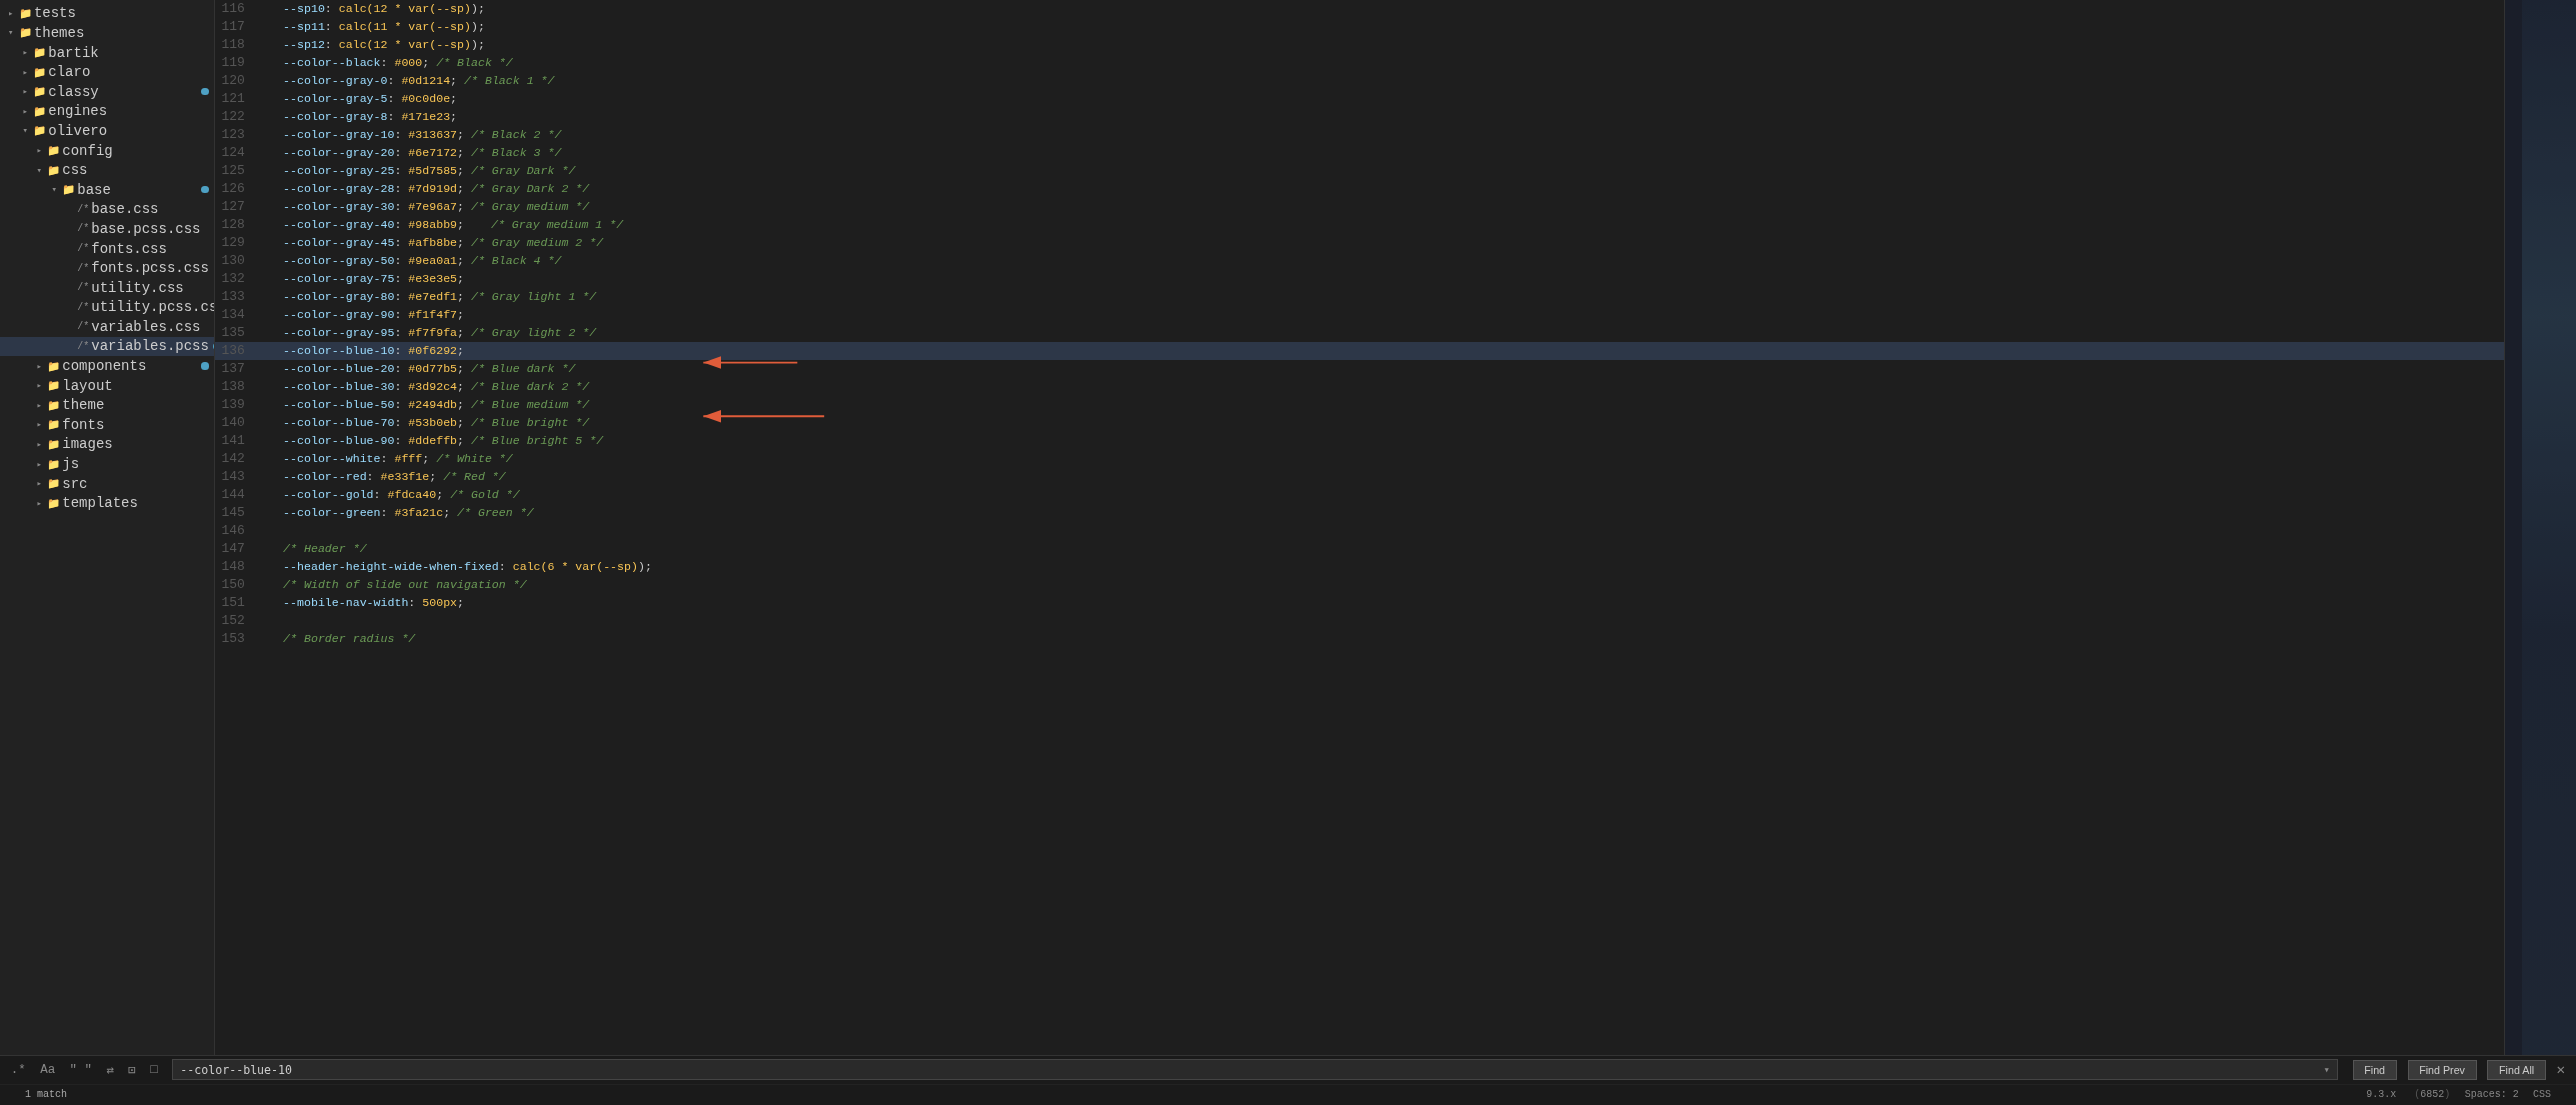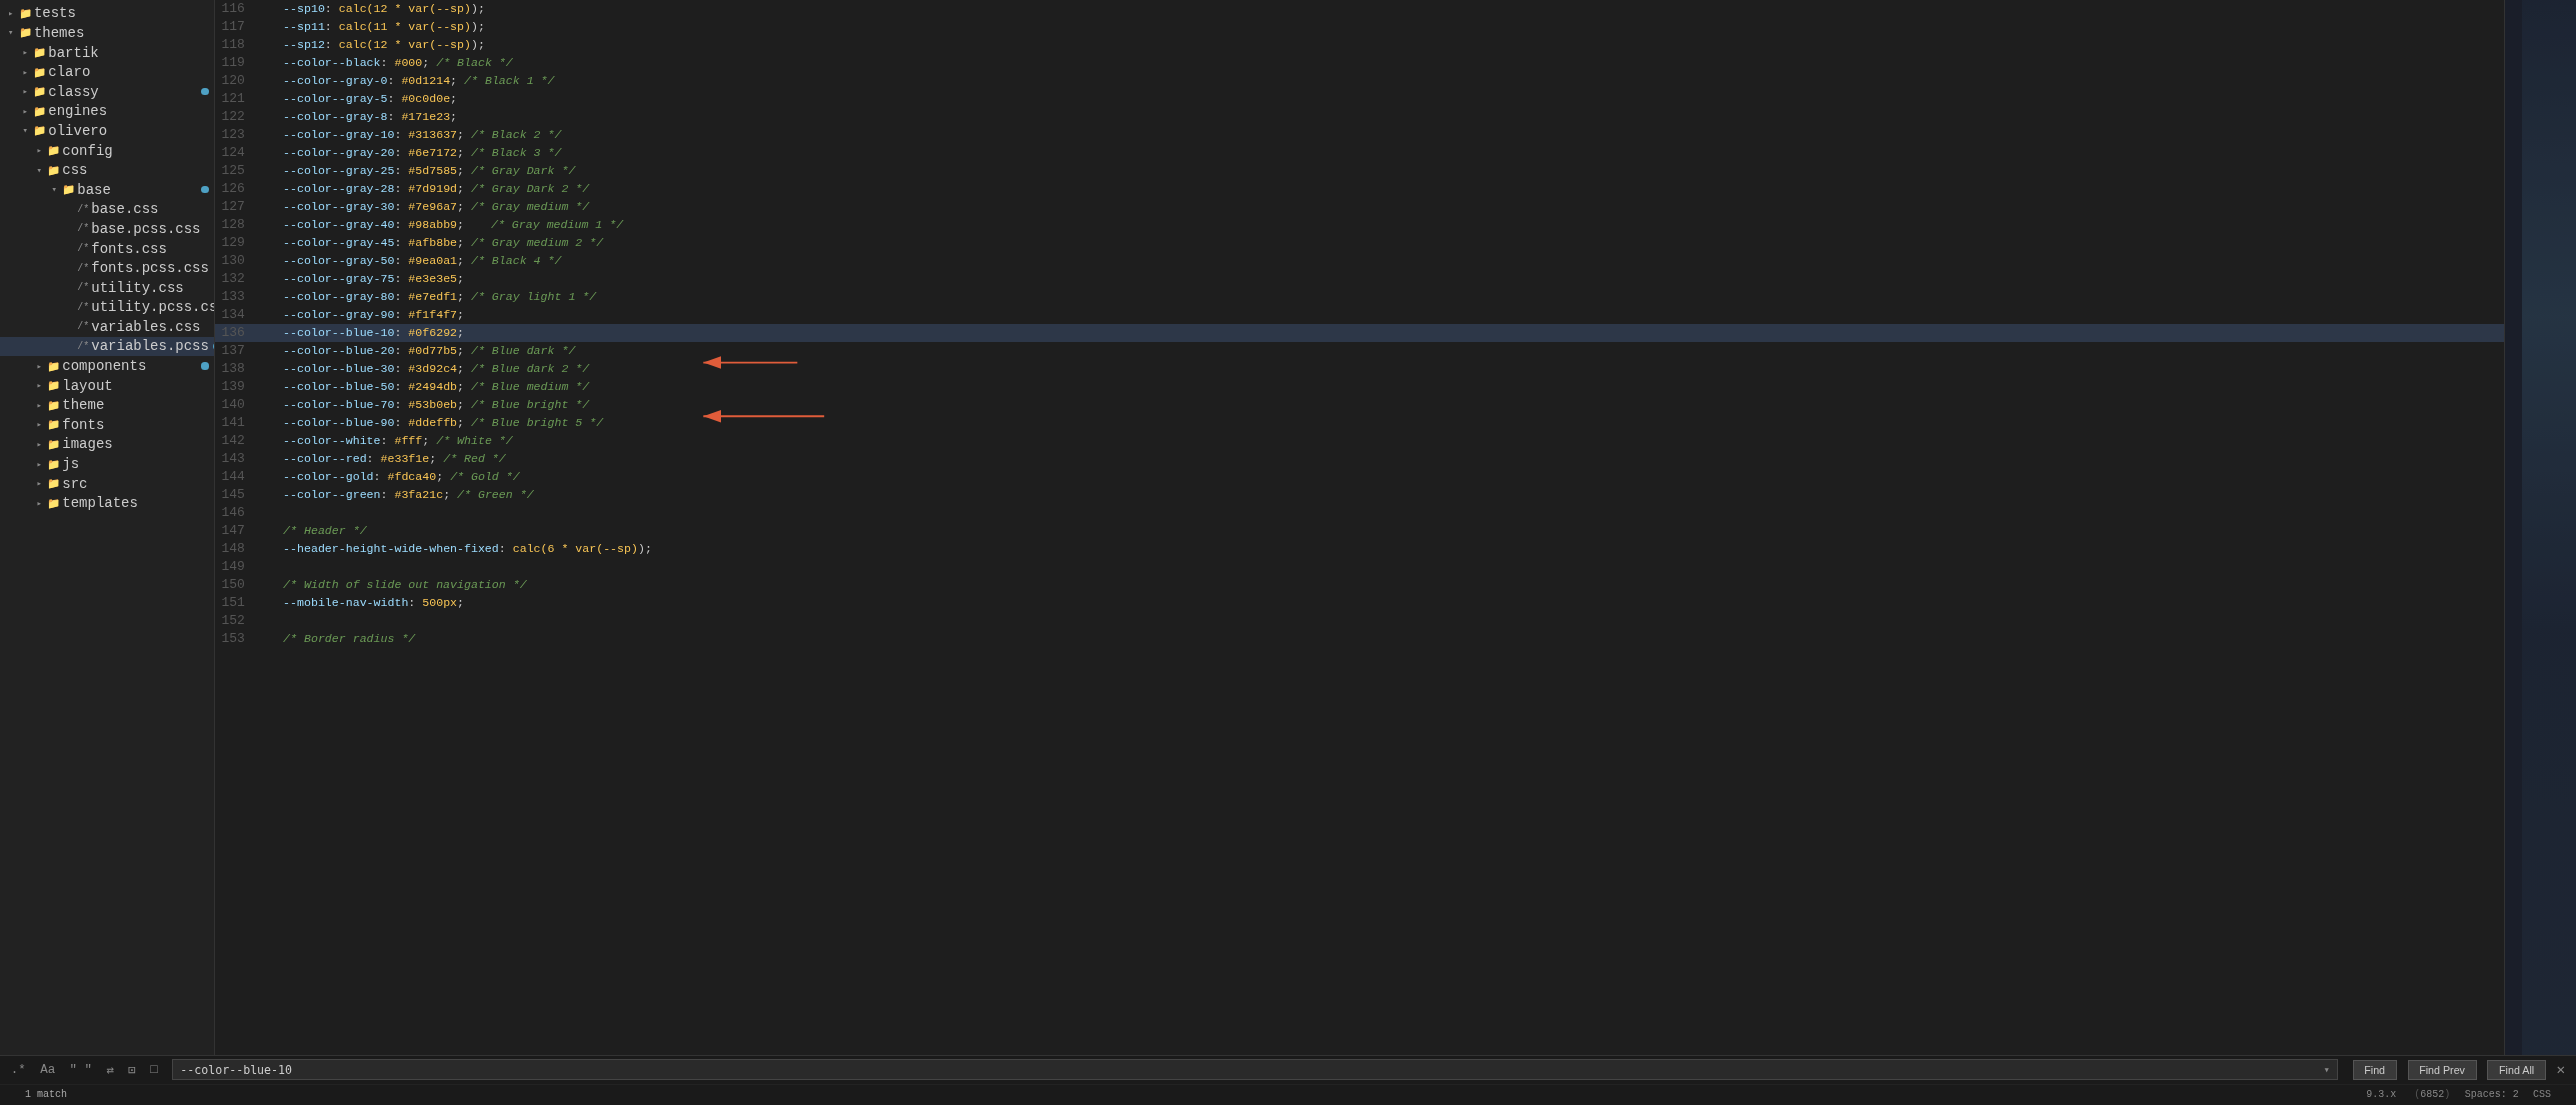--- a/index.html
+++ b/index.html
@@ -453,20 +453,24 @@
           <div class="line-content">  <span style="color:#9cdcfe;">--color--gray-75</span><span style="color:#ccc;">: </span><span style="color:#f8c555;">#e3e3e5</span><span style="color:#ccc;">;</span></div>
         </div>
         <div class="line-row">
           <div class="line-num">133</div>
           <div class="line-content">  <span style="color:#9cdcfe;">--color--gray-80</span><span style="color:#ccc;">: </span><span style="color:#f8c555;">#e7edf1</span><span style="color:#ccc;">;</span> <span style="color:#6a9955;font-style:italic;">/* Gray light 1 */</span></div>
         </div>
         <div class="line-row">
           <div class="line-num">134</div>
           <div class="line-content">  <span style="color:#9cdcfe;">--color--gray-90</span><span style="color:#ccc;">: </span><span style="color:#f8c555;">#f1f4f7</span><span style="color:#ccc;">;</span></div>
         </div>
+        <div class="line-row">
+          <div class="line-num">135</div>
+          <div class="line-content">  <span style="color:#9cdcfe;">--color--gray-95</span><span style="color:#ccc;">: </span><span style="color:#f8c555;">#f7f9fa</span><span style="color:#ccc;">;</span> <span style="color:#6a9955;font-style:italic;">/* Gray light 2 */</span></div>
+        </div>
         <div class="line-row highlighted">
           <div class="line-num">136</div>
           <div class="line-content">  <span style="color:#9cdcfe;">--color--blue-10</span><span style="color:#ccc;">: </span><span style="color:#f8c555;">#0f6292</span><span style="color:#ccc;">;</span></div>
         </div>
         <div class="line-row">
           <div class="line-num">137</div>
           <div class="line-content">  <span style="color:#9cdcfe;">--color--blue-20</span><span style="color:#ccc;">: </span><span style="color:#f8c555;">#0d77b5</span><span style="color:#ccc;">;</span> <span style="color:#6a9955;font-style:italic;">/* Blue dark */</span></div>
         </div>
         <div class="line-row">
           <div class="line-num">138</div>
@@ -504,24 +508,20 @@
           <div class="line-num">146</div>
           <div class="line-content">&nbsp;</div>
         </div>
         <div class="line-row">
           <div class="line-num">147</div>
           <div class="line-content"><span style="color:#6a9955;font-style:italic;">  /* Header */</span></div>
         </div>
         <div class="line-row">
           <div class="line-num">148</div>
           <div class="line-content">  <span style="color:#9cdcfe;">--header-height-wide-when-fixed</span><span style="color:#ccc;">: </span><span style="color:#f8c555;">calc(6 * var(--sp)</span><span style="color:#ccc;"></span>);</div>
-        </div>
-        <div class="line-row">
-          <div class="line-num">149</div>
-          <div class="line-content">&nbsp;</div>
         </div>
         <div class="line-row">
           <div class="line-num">150</div>
           <div class="line-content"><span style="color:#6a9955;font-style:italic;">  /* Width of slide out navigation */</span></div>
         </div>
         <div class="line-row">
           <div class="line-num">151</div>
           <div class="line-content">  <span style="color:#9cdcfe;">--mobile-nav-width</span><span style="color:#ccc;">: </span><span style="color:#f8c555;">500px</span><span style="color:#ccc;">;</span></div>
         </div>
         <div class="line-row">

